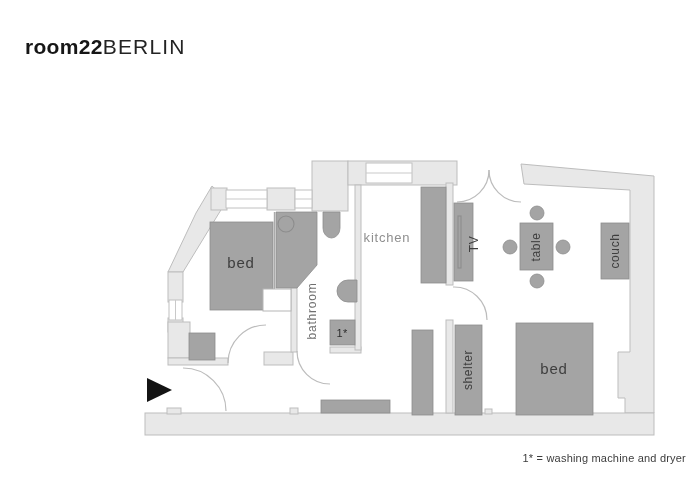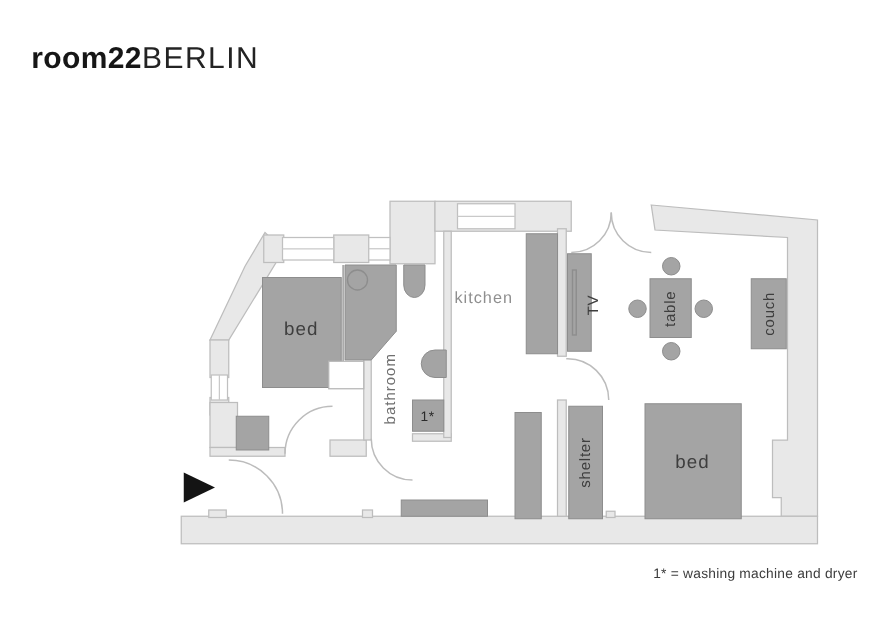--- a/index.html
+++ b/index.html
@@ -1,21 +1,21 @@
 <!DOCTYPE html>
 <html><head>
 <meta charset="utf-8">
 <style>
   html,body{margin:0;padding:0;}
   body{
     width:700px;height:500px;background:#ffffff;position:relative;overflow:hidden;
     font-family:"Liberation Sans", sans-serif;
   }
   .logo{
-    position:absolute;left:25px;top:36px;font-size:24px;line-height:22px;
+    position:absolute;left:25px;top:36px;font-size:21px;line-height:22px;
     color:#161616;letter-spacing:0.3px;white-space:nowrap;
   }
   .logo .bold{font-weight:700;}
   .logo .light{font-weight:400;letter-spacing:1.2px;color:#232323;}
   svg{position:absolute;left:0;top:0;}
   .wall{fill:#e8e8e8;stroke:#bdbdbd;stroke-width:1;}
   .window{fill:#ffffff;stroke:#c0c0c0;stroke-width:1;}
   .winline{stroke:#c9c9c9;stroke-width:1;fill:none;}
   .thinwall{stroke:#aaaaaa;stroke-width:1.4;fill:none;}
   .door{stroke:#bcbcbc;stroke-width:1.2;fill:none;}

